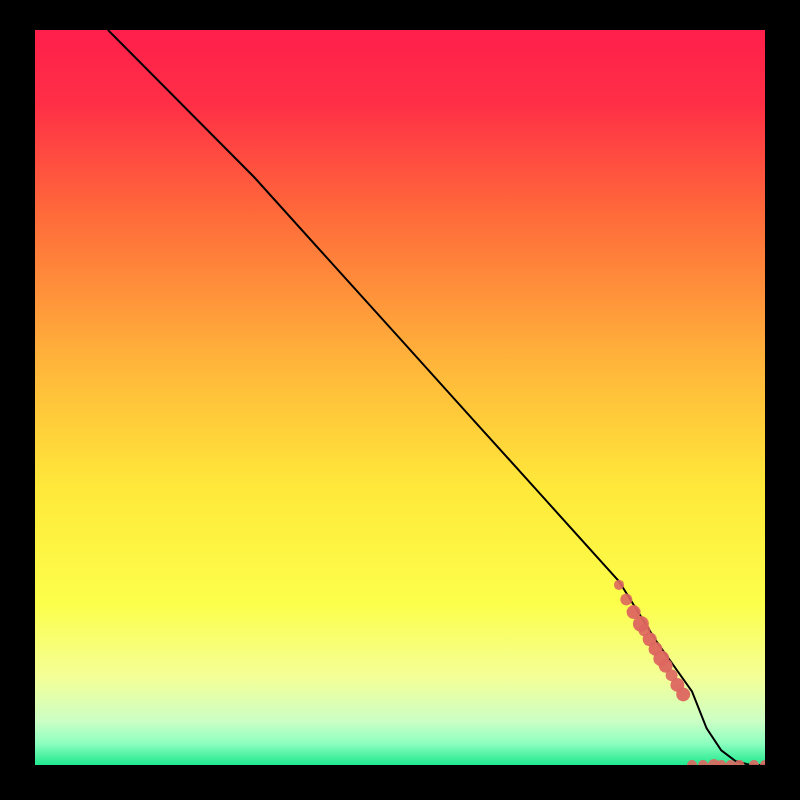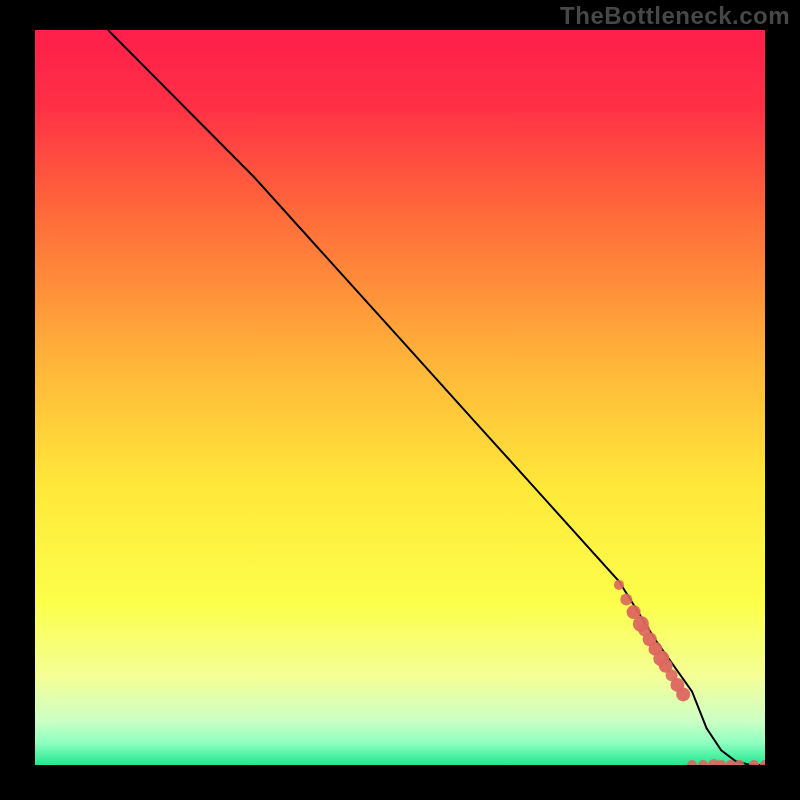--- a/index.html
+++ b/index.html
@@ -62,21 +62,20 @@
   }
   .pt-big {
     fill: #dd6660;
     opacity: 0.95;
   }
 </style>
 </head>
 <body>
 
 <div class="outer">
-  <div class="watermark">TheBottleneck.com</div>
 
   <div class="plot">
     <svg class="bg" viewBox="0 0 730 735" preserveAspectRatio="none">
       <defs>
         <linearGradient id="grad" x1="0" y1="0" x2="0" y2="1">
           <stop offset="0%" stop-color="#ff1f4b"></stop>
           <stop offset="10%" stop-color="#ff2f46"></stop>
           <stop offset="25%" stop-color="#ff6a3a"></stop>
           <stop offset="45%" stop-color="#ffb43a"></stop>
           <stop offset="62%" stop-color="#ffe83a"></stop>

